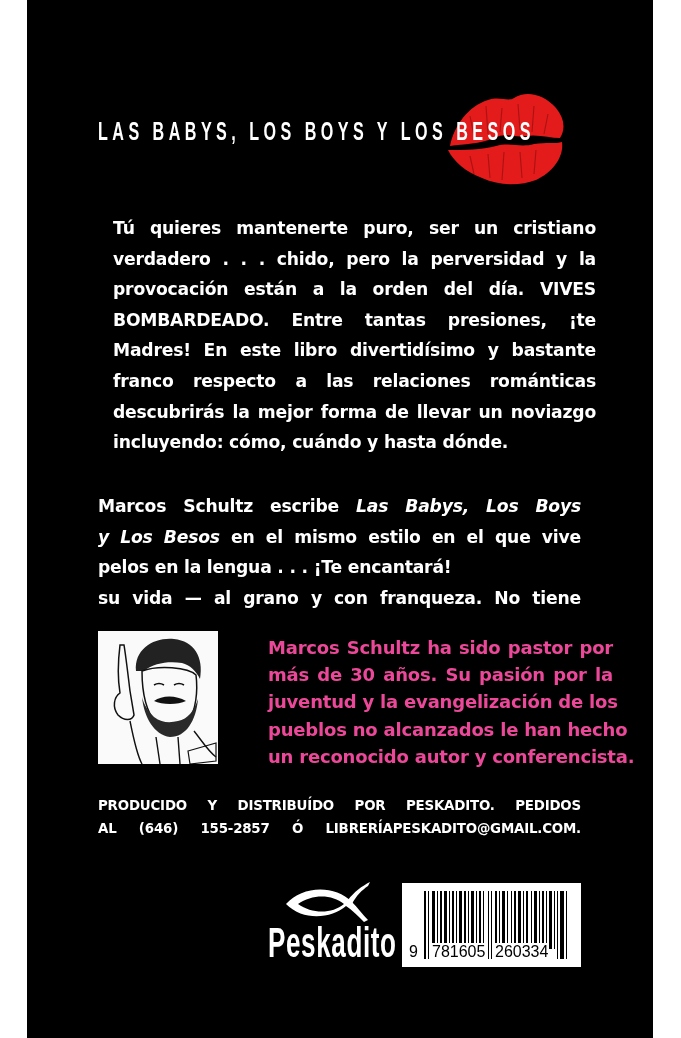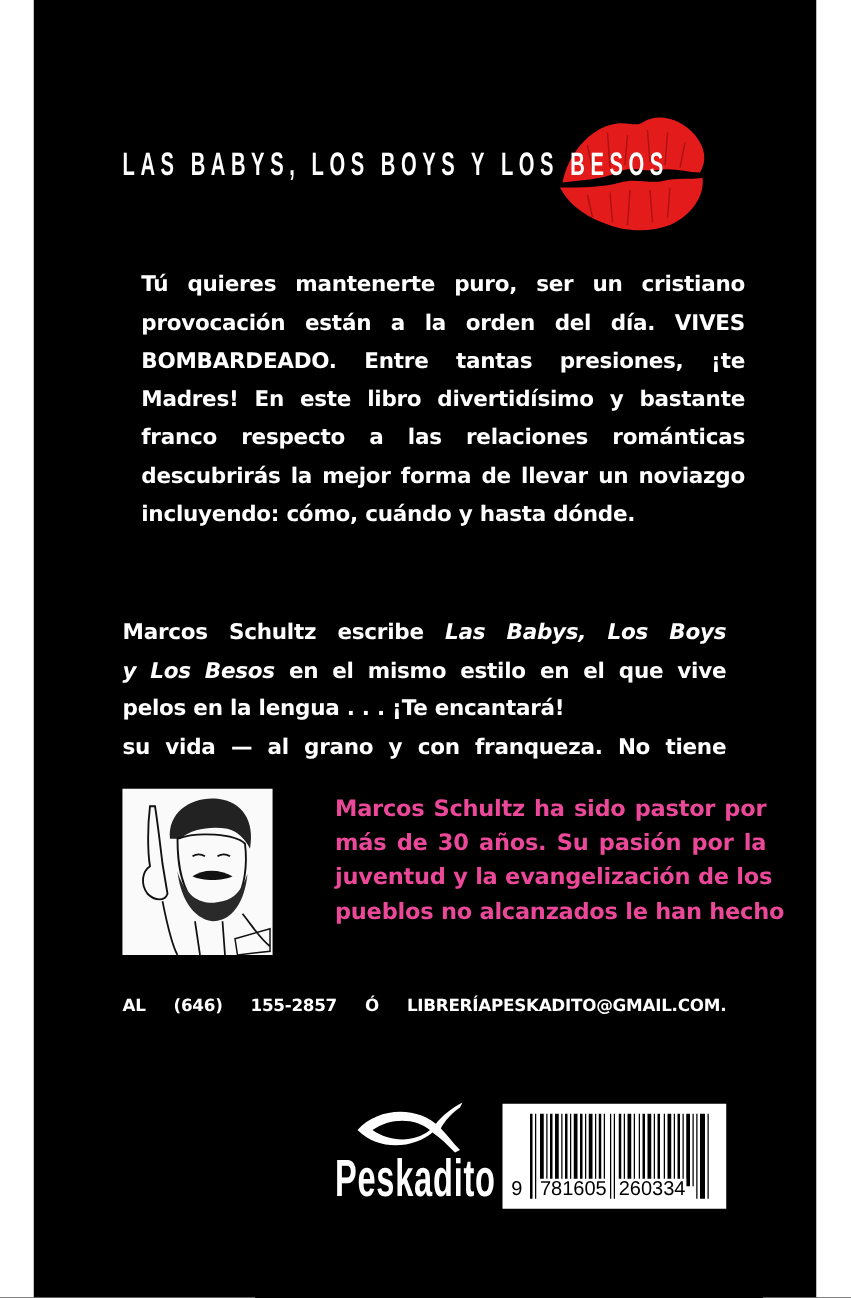--- a/index.html
+++ b/index.html
@@ -73,20 +73,21 @@
 <svg class="lips" viewBox="0 0 130 102">
   <path d="M10 60 C 14 40, 28 20, 48 14 C 60 10, 68 16, 74 12 C 86 4, 104 8, 116 22 C 124 32, 126 42, 120 52 C 110 52, 98 48, 86 50 C 74 52, 66 46, 54 52 C 40 58, 24 58, 10 60 Z" fill="#e41b1b"></path>
   <path d="M8 64 C 24 64, 42 64, 56 60 C 70 56, 80 62, 94 58 C 106 56, 116 58, 122 56 C 124 70, 114 86, 96 94 C 80 100, 60 100, 42 92 C 26 86, 14 76, 8 64 Z" fill="#e41b1b"></path>
   <path d="M30 30 L34 50 M46 20 L48 48 M62 22 L60 46 M78 18 L80 44 M94 20 L92 46 M108 28 L104 48 M30 70 L34 88 M48 68 L50 92 M64 66 L62 94 M80 66 L82 92 M96 64 L94 88" stroke="#8a0d0d" stroke-width="1.2" opacity="0.6"></path>
 </svg>
 
 <div class="title">LAS BABYS, LOS BOYS Y LOS BESOS</div>
 
 <div class="para p1">
   <span class="line">Tú quieres mantenerte puro, ser un cristiano</span>
+  <span class="line">verdadero . . . chido, pero la perversidad y la</span>
   <span class="line">provocación están a la orden del día. VIVES</span>
   <span class="line">BOMBARDEADO. Entre tantas presiones, ¡te</span>
   <span class="line">Madres! En este libro divertidísimo y bastante</span>
   <span class="line">franco respecto a las relaciones románticas</span>
   <span class="line">descubrirás la mejor forma de llevar un noviazgo</span>
   <span class="line last">incluyendo: cómo, cuándo y hasta dónde.</span>
 </div>
 
 <div class="para p2">
   <span class="line"><span>Marcos Schultz escribe</span> <i>Las Babys, Los Boys</i></span>
@@ -114,23 +115,25 @@
     <path d="M32 90 C 36 110, 40 126, 44 133 M96 100 C 104 110, 110 120, 118 126 M58 106 L 62 133 M80 106 L 82 133" stroke="#111" stroke-width="1.4" fill="none"></path>
     <path d="M90 120 L 118 112 L 118 130 L 92 133 Z" fill="none" stroke="#111" stroke-width="1.2"></path>
   </svg>
 </div>
 
 <div class="bio-text">
   <span class="line">Marcos Schultz ha sido pastor por</span>
   <span class="line">más de 30 años. Su pasión por la</span>
   <span class="line">juventud y la evangelización de los</span>
   <span class="line">pueblos no alcanzados le han hecho</span>
+  <span class="line last">un reconocido autor y conferencista.</span>
 </div>
 
 <div class="footer">
+  <span class="line">PRODUCIDO Y DISTRIBUÍDO POR PESKADITO. PEDIDOS</span>
   <span class="line">AL (646) 155-2857 Ó LIBRERÍAPESKADITO@GMAIL.COM.</span>
 </div>
 
 <div class="logo">
   <svg class="logo-fish" viewBox="0 0 90 42">
     <path d="M4 22 C 20 4, 52 2, 70 20 C 76 26, 80 32, 86 38 L 82 40 C 76 34, 70 28, 64 24 C 50 36, 22 40, 4 22 Z M 16 22 C 30 32, 50 32, 62 22 C 50 12, 30 12, 16 22 Z" fill="#ffffff" fill-rule="evenodd"></path>
     <path d="M66 18 C 72 10, 80 4, 88 0 L 86 4 C 80 8, 74 14, 70 22 Z" fill="#ffffff"></path>
   </svg>
   <div class="logo-text">Peskadito</div>
 </div>

